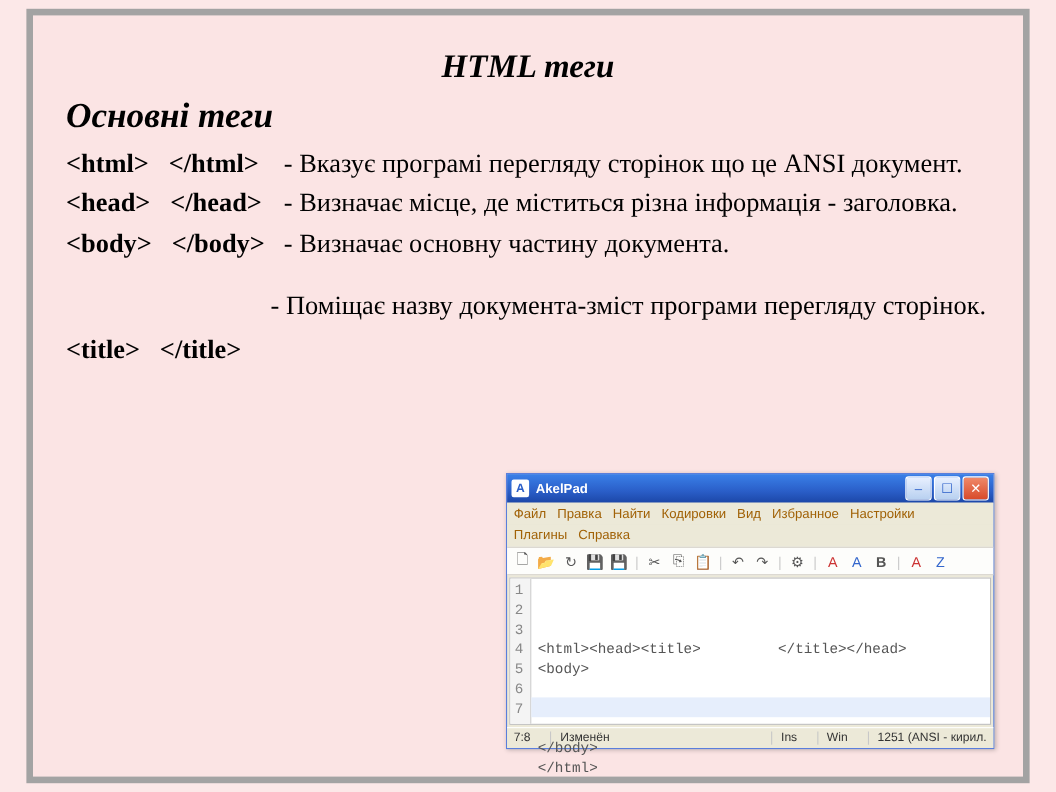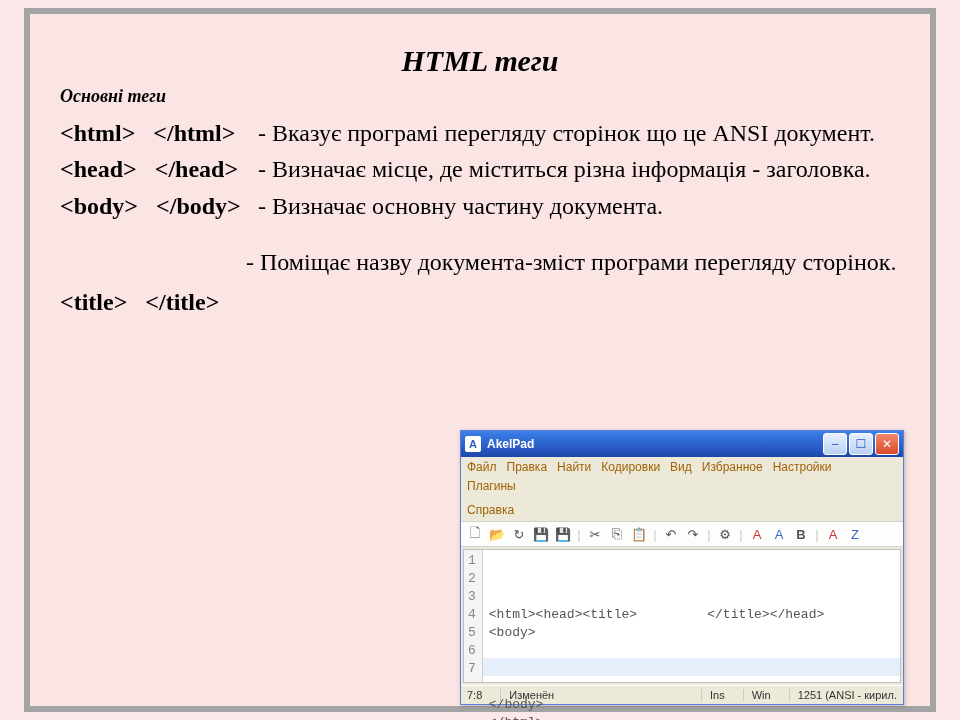--- a/index.html
+++ b/index.html
@@ -25,21 +25,21 @@
   }
   .title {
     text-align: center;
     font-size: 30px;
     font-style: italic;
     font-weight: bold;
     margin: 10px 0 8px 0;
     color: #000;
   }
   .subhead {
-    font-size: 18px;
+    font-size: 32px;
     font-style: italic;
     font-weight: bold;
     margin: 6px 0 10px 0;
   }
   .row {
     font-size: 24px;
     line-height: 1.35;
     margin-bottom: 4px;
     display: flex;
   }
@@ -96,21 +96,21 @@
   .tb-btn.close { background: linear-gradient(#f08a6a,#d84a2a); color:#fff; }
   .menubar {
     background:#ece9d8;
     padding: 3px 6px;
     display:flex;
     gap:10px;
     flex-wrap: wrap;
     color:#a16207;
   }
   .menubar span { font-size:12px; }
-  .menubar2 { padding: 2px 6px 4px 6px; display:flex; gap:10px;flex-direction:column; }
+  .menubar2 { padding: 2px 6px 4px 6px; display:flex; gap:10px; }
   .toolbar {
     background:#fdfdfb;
     border-top:1px solid #d4d0c8;
     border-bottom:1px solid #d4d0c8;
     padding:3px 5px;
     display:flex;
     gap:4px;
     align-items:center;
   }
   .tool {

